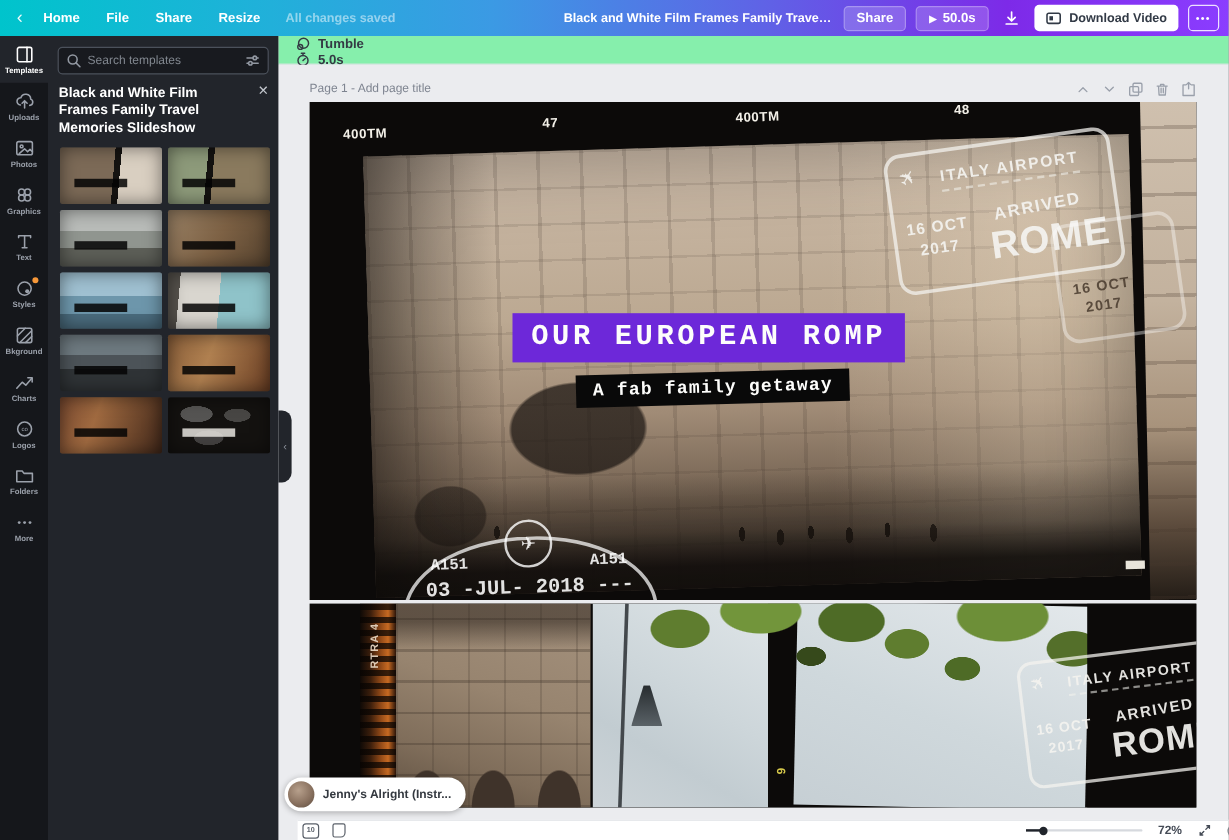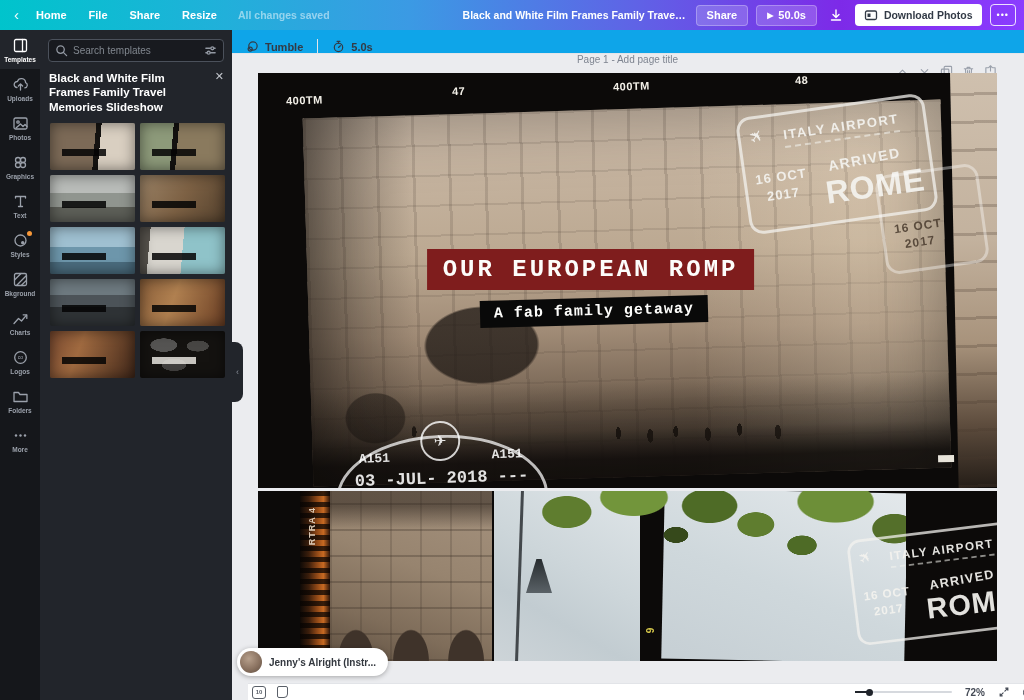--- a/index.html
+++ b/index.html
@@ -59,28 +59,28 @@
   .t10 { background:radial-gradient(22px 11px at 28% 30%,rgba(255,255,255,.28) 0 60%,transparent 62%),
          radial-gradient(18px 9px at 68% 32%,rgba(255,255,255,.22) 0 60%,transparent 62%),
          radial-gradient(20px 10px at 40% 72%,rgba(255,255,255,.2) 0 60%,transparent 62%),#141210; }
   .t10::after { background:rgba(230,228,222,.85); }
   .panel-handle { position:absolute; right:-11px; top:312px; width:11px; height:60px; background:#22252b;
     border-radius:0 8px 8px 0; display:flex; align-items:center; justify-content:center;
     color:#8a909a; font-size:9px; cursor:pointer; z-index:21; }
 
   
   .main { position:absolute; left:232px; top:30px; width:792px; height:670px; }
-  .edit-toolbar { height:24px; background:#0ea5e9; border-bottom:1px solid #e3e5e9; display:flex; align-items:flex-end; padding:0 10px; }
+  .edit-toolbar { height:24px; background:#86efac; border-bottom:1px solid #e3e5e9; display:flex; align-items:flex-start; padding:0 10px;flex-direction:column; }
   .et-item { display:flex; align-items:center; gap:6px; font-size:11px; font-weight:700; color:#343a44; cursor:pointer; padding:0 4px; }
   .et-item svg { stroke:#343a44; fill:none; stroke-width:1.3; stroke-linecap:round; }
   .et-div { width:1px; height:14px; background:#e3e5e9; margin:0 10px; }
 
   .canvas { position:relative; height:629px; overflow:hidden; padding:0 27px 0 26px; background:#ebecef; }
   .page-head { display:flex; align-items:center; font-size:10px; color:#7e8490; }
-  .ph1 { margin-top:0; height:16px;flex-direction:column; }
+  .ph1 { margin-top:12px; height:16px; }
   .ph2 { margin-top:15px; height:14px; }
   .page-label { cursor:pointer; }
   .page-actions { margin-left:auto; display:flex; gap:9px; }
   .page-actions svg { stroke:#9aa0ab; fill:none; stroke-width:1.2; stroke-linecap:round; stroke-linejoin:round; cursor:pointer; }
 
   .slide { position:relative; width:739px; background:#0c0a09; overflow:hidden; cursor:pointer; }
   .slide1 { height:415px; margin-top:3px; }
   .slide2 { height:170px; margin-top:3px; }
 
   
@@ -105,21 +105,21 @@
       radial-gradient(4px 9px at 16% 86%, rgba(22,17,13,.85) 60%, transparent 62%); }
   .side-photo { position:absolute; left:692px; top:0; width:47px; height:415px; transform:rotate(-1.2deg); transform-origin:top left;
     background:
       repeating-linear-gradient(0deg, rgba(70,55,44,.25) 0 3px, transparent 3px 28px),
       linear-gradient(180deg,#cfc0ae 0%,#c3b29e 40%,#a8937c 65%,#5d4c3d 85%,#241d17 100%); }
   .side-photo::after { content:""; position:absolute; left:-20px; bottom:26px; width:16px; height:7px; background:#e8e4da; }
 
   .film-mark { position:absolute; color:#f3f0e8; font-size:11px; font-weight:700; letter-spacing:.5px; transform:rotate(-2deg); }
   .fm1 { left:28px; top:21px; } .fm2 { left:194px; top:12px; } .fm3 { left:355px; top:7px; } .fm4 { left:537px; top:1px; }
 
-  .title-bar { position:absolute; left:45%; top:176px; transform:translateX(-50%); background:#7f1d1d; color:#fdfdfb;
+  .title-bar { position:absolute; left:45%; top:176px; transform:translateX(-50%); background:#6d28d9; color:#fdfdfb;
     font-family:"Liberation Mono",monospace; font-weight:700; font-size:24px; letter-spacing:3px;
     padding:7px 16px; white-space:nowrap; cursor:pointer; }
   .subtitle-bar { position:absolute; left:45.5%; top:225px; transform:translateX(-50%) rotate(-1.5deg); background:#090909;
     color:#fdfdfb; font-family:"Liberation Mono",monospace; font-weight:700; font-size:15px; letter-spacing:1px;
     padding:5px 14px; white-space:nowrap; cursor:pointer; }
 
   
   .pstamp { position:absolute; width:190px; height:118px; color:#f4f3ef; opacity:.93; cursor:pointer; }
   .pstamp .frame { position:absolute; inset:0; border:3px solid currentColor; border-radius:14px; opacity:.8; }
   .ps-plane { position:absolute; left:12px; top:10px; font-size:17px; transform:rotate(-52deg); }
@@ -225,21 +225,21 @@
       <span class="tb-ico-btn">
         <svg width="14" height="14" viewBox="0 0 14 14" stroke="#fff" fill="none" stroke-width="1.4" stroke-linecap="round" stroke-linejoin="round">
             <path d="M7 2 v7 M4 6.5 L7 9.5 L10 6.5 M2.5 12 h9"></path>
           </svg>
       </span>
       <span class="dl-video">
         <svg width="14" height="14" viewBox="0 0 14 14" stroke="#323a46" fill="none" stroke-width="1.3" stroke-linejoin="round">
             <rect x="1.5" y="3" width="11" height="8.5" rx="1.5"></rect>
             <rect x="3.5" y="5.5" width="3" height="3.5" fill="#323a46" stroke="none"></rect>
           </svg>
-        <span>Download Photos</span>
+        <span>Download Video</span>
       </span>
       <span class="more-btn">•••</span>
     </div>
   </header>
 
   <nav class="sidebar">
     <div class="sb-item active">
       <svg width="17" height="17" viewBox="0 0 17 17">
           <rect x="2.5" y="2.5" width="12" height="12" rx="1.5"></rect>
           <line x1="10.5" y1="2.5" x2="10.5" y2="14.5"></line>

